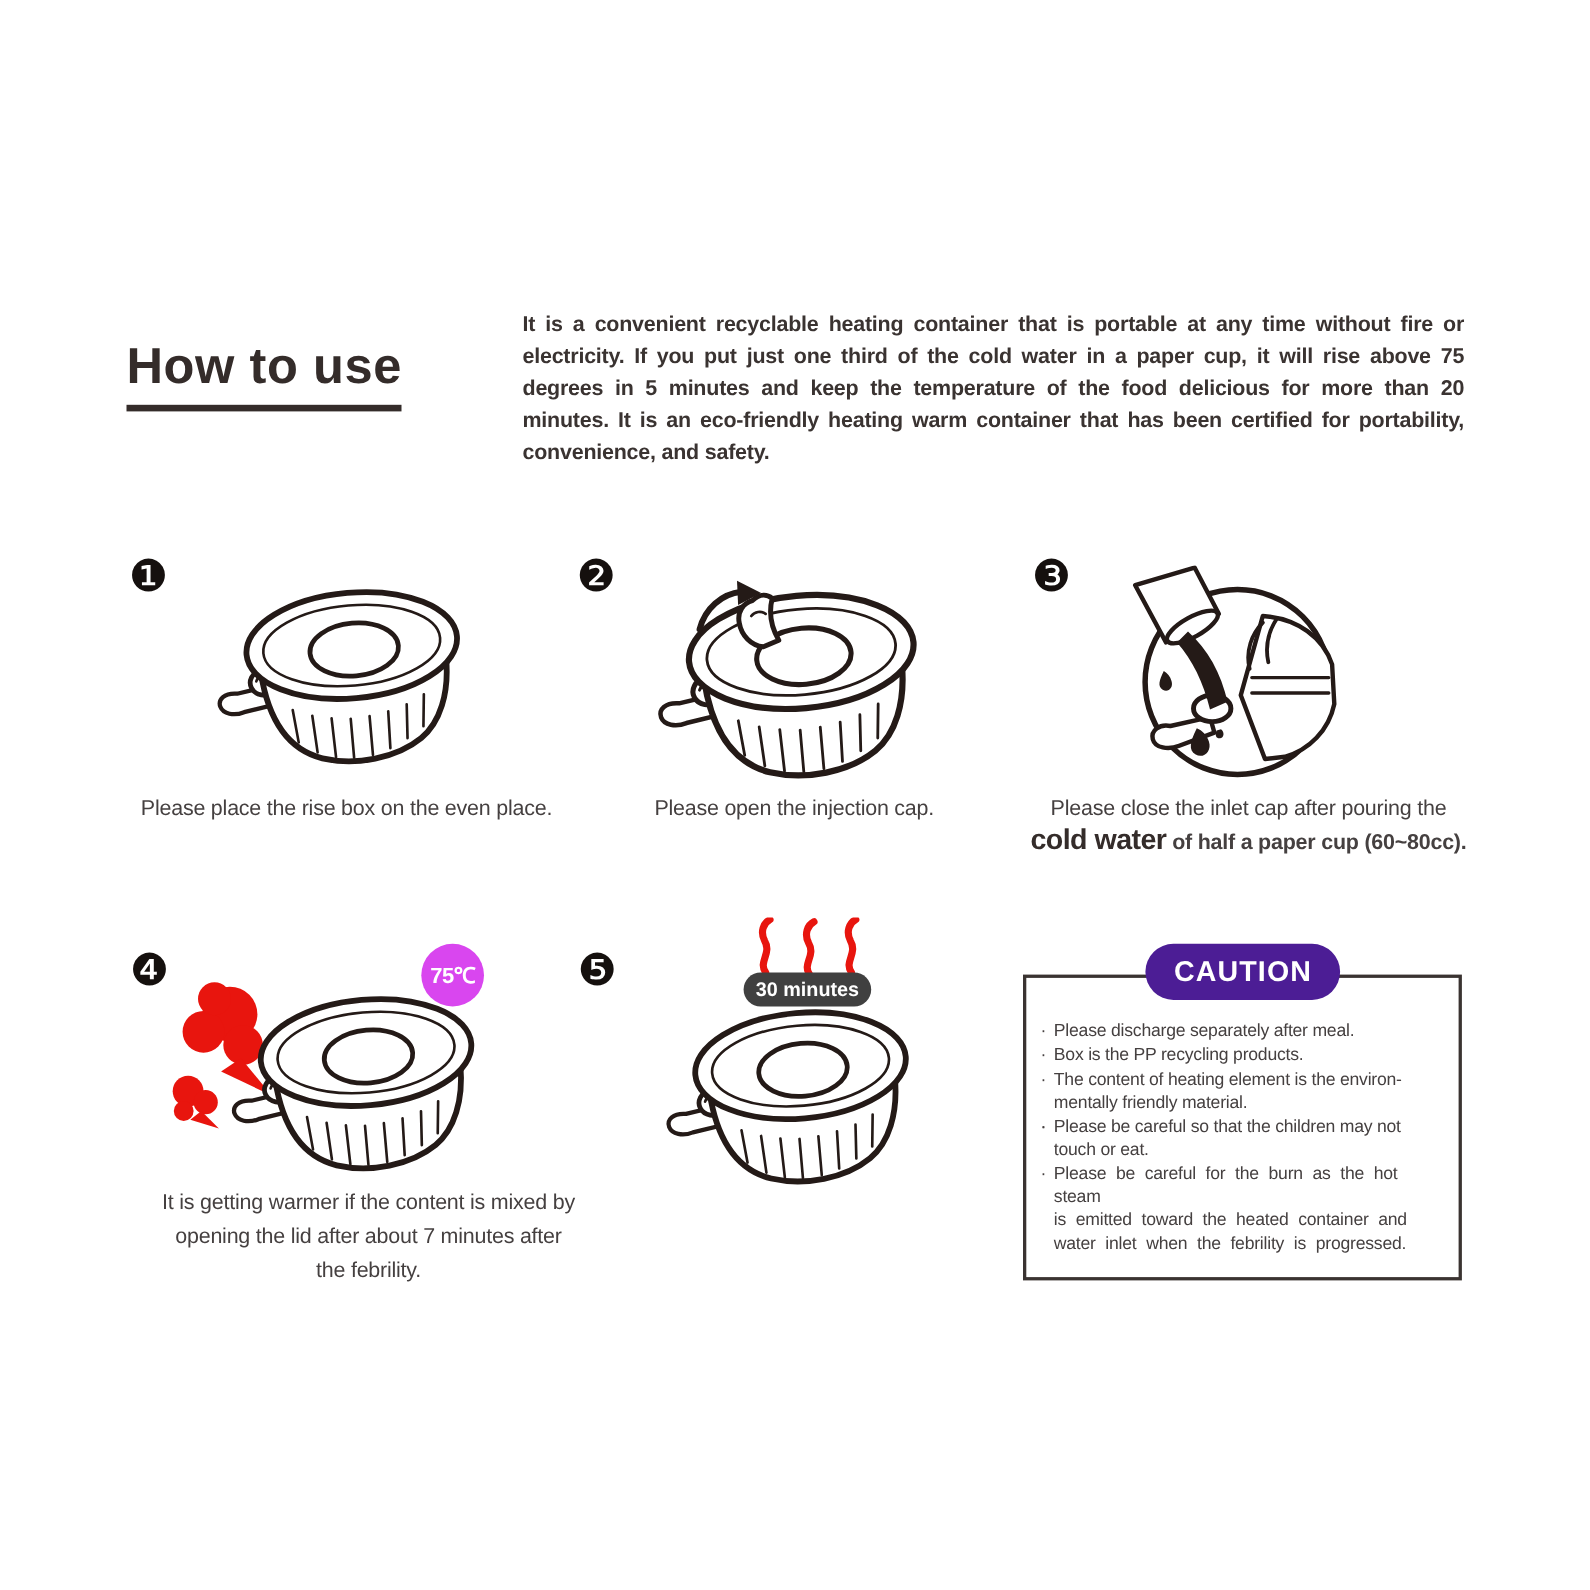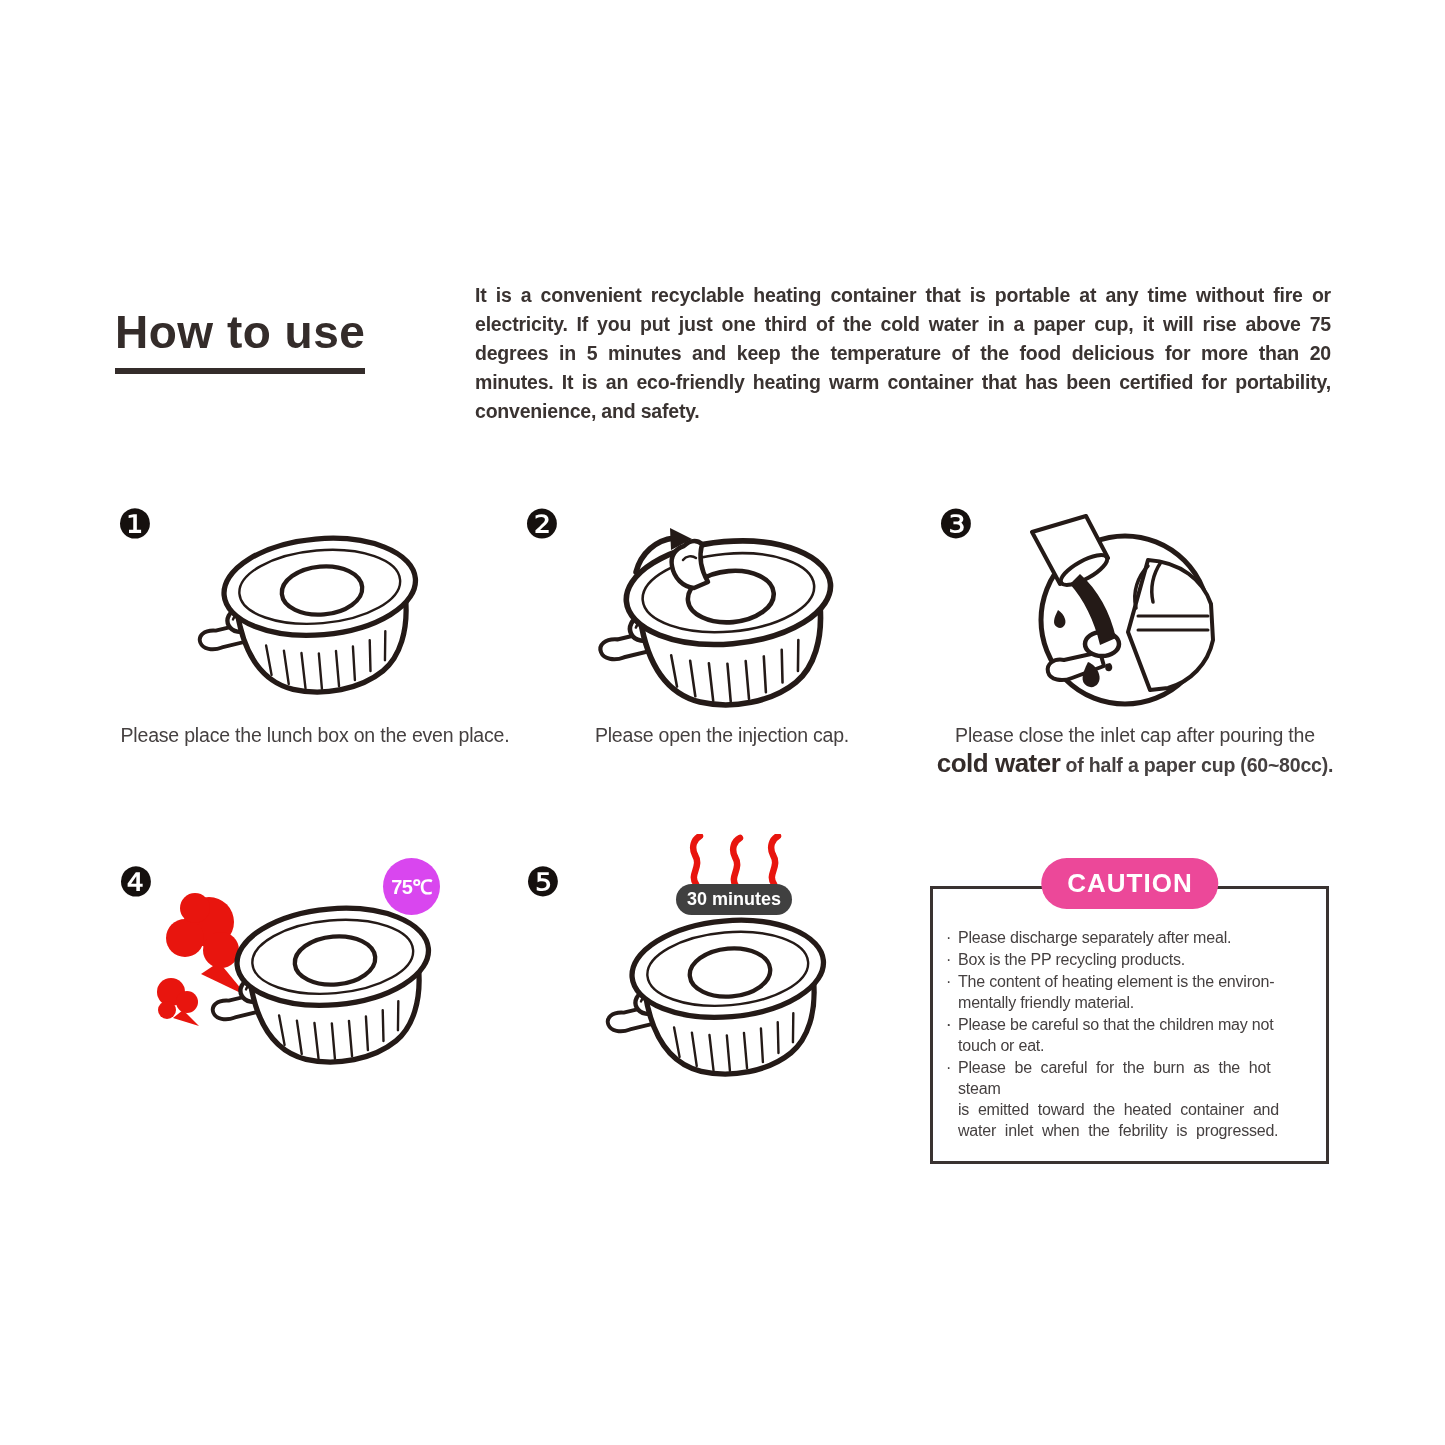--- a/index.html
+++ b/index.html
@@ -51,21 +51,21 @@
   .caption3-line2{position:absolute;left:-10px;top:248px;width:430px;text-align:center;
                   white-space:nowrap;color:#454040;}
   .caption3-line2 b{font-size:26px;font-weight:700;letter-spacing:-0.5px;color:#342c2a;}
   .caption3-line2 span{font-size:19.5px;letter-spacing:-0.2px;font-weight:bold;}
   #step4 .caption{left:-10px;top:220px;width:460px;}
   #step5 .caption{left:-10px;top:256px;width:420px;}
 
   
   #caution{position:absolute;left:930px;top:858px;width:400px;height:320px;}
   .caution-pill{position:absolute;left:50%;transform:translateX(-50%);top:0;height:51px;
-                padding:0 26px;border-radius:27px;background:#ec4899;color:#fff;font-size:26px;
+                padding:0 26px;border-radius:27px;background:#4c1d95;color:#fff;font-size:26px;
                 font-weight:700;letter-spacing:1px;display:flex;align-items:center;z-index:2;}
   .caution-box{position:absolute;left:0;top:28px;width:399px;height:278px;box-sizing:border-box;
                border:3px solid #3a3331;background:#fff;padding:38px 6px 0 12px;}
   .caution-list{list-style:none;margin:0;padding:0;font-size:16px;line-height:21px;
                 letter-spacing:-0.2px;color:#454040;}
   .caution-list li{position:relative;padding-left:13px;white-space:pre-line;margin:0 0 1px 0;}
   .caution-list li .dot{position:absolute;left:1px;top:0;}
   .caution-list li:last-child{word-spacing:4.5px;}
 
   svg{display:block;width:100%;height:100%;}
@@ -97,21 +97,21 @@
   <h1 class="title">How to use</h1>
   <p class="intro">It is a convenient recyclable heating container that is portable at any time without fire or electricity. If you put just one third of the cold water in a paper cup, it will rise above 75 degrees in 5 minutes and keep the temperature of the food delicious for more than 20 minutes. It is an eco-friendly heating warm container that has been certified for portability, convenience, and safety.</p>
 
   <section class="step" id="step1">
     <span class="step-num">❶</span>
     <div class="illus">
       <svg viewBox="0 0 250 185">
           <use href="#cup"></use>
         </svg>
     </div>
-    <p class="caption">Please place the lunch box on the even place.</p>
+    <p class="caption">Please place the rise box on the even place.</p>
   </section>
 
   <section class="step" id="step2">
     <span class="step-num">❷</span>
     <div class="illus">
       <svg viewBox="0 0 256 190">
         <use href="#cup" transform="translate(6,10)"></use>
         <g fill="#ffffff" stroke="#241a17" stroke-linecap="round" stroke-linejoin="round">
           <path d="M100 24 C92 26 86 34 88 44 C90 56 99 65 110 66 L124 60 C117 48 115 34 118 22 C112 17 105 19 100 24 Z" stroke-width="4.5"></path>
           <path d="M99 38 C102 34 108 33 112 36" stroke-width="2.5" fill="none"></path>
@@ -163,20 +163,23 @@
           <circle cx="18" cy="118" r="9"></circle>
         <path d="M34 118 L50 134 L24 126 Z"></path>
       </svg>
     </div>
     <div class="illus illus-cup" style="position:absolute;">
       <svg viewBox="0 0 250 185">
           <use href="#cup"></use>
         </svg>
     </div>
     <div class="badge-circle">75℃</div>
+    <p class="caption">It is getting warmer if the content is mixed by
+opening the lid after about 7 minutes after
+the febrility.</p>
   </section>
 
   <section class="step" id="step5">
     <span class="step-num">❺</span>
     <div class="illus illus-flames" style="position:absolute;">
       <svg viewBox="0 0 100 52">
         <g stroke="#e8150e" stroke-width="6.5" fill="none" stroke-linecap="round">
           <path d="M10 50 C3 40 16 33 9 21 C5 13 8 5 14 2"></path>
           <path d="M50 52 C43 42 56 35 49 23 C45 15 48 7 54 4"></path>
           <path d="M88 50 C81 40 94 33 87 21 C83 13 86 5 92 2"></path>

